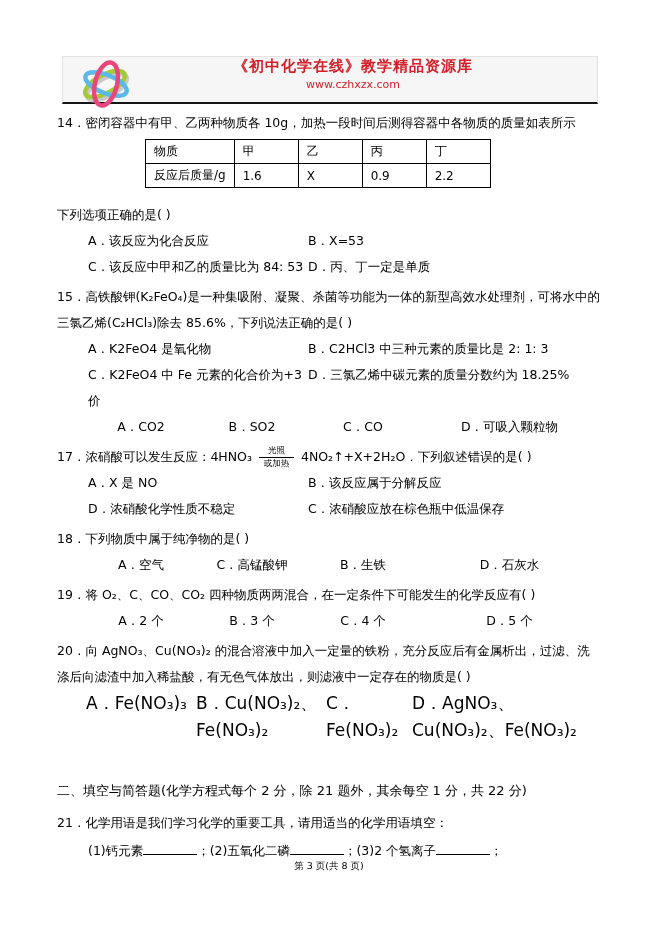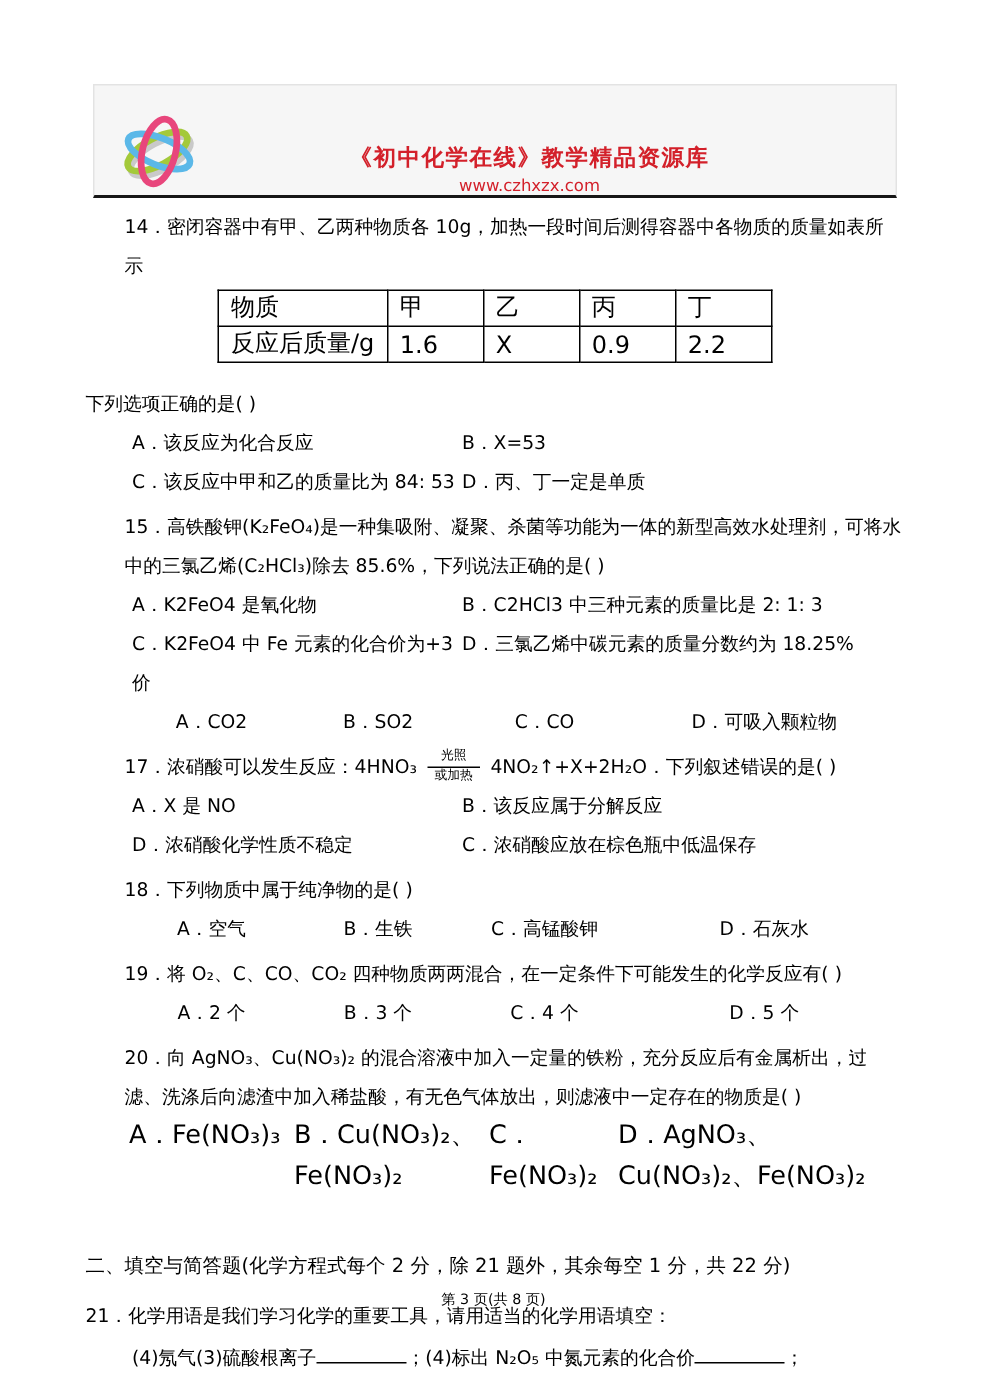--- a/index.html
+++ b/index.html
@@ -9,34 +9,34 @@
     position:relative;
     width:658px; height:932px;
     background:#fff;
     overflow:hidden;
   }
   .content { padding:0 57px; }
 
   
   .banner {
     margin:56px 57px 0 62px;
-    width:536px; height:76px;
+    width:536px; height:48px;
     background:#f6f6f6;
     border:1px solid #e3e3e3;
     border-bottom:2px solid #161616;
-    display:flex; align-items:flex-end;
+    display:flex; align-items:flex-start;
   }
   .logo-wrap { width:86px; display:flex; justify-content:center; }
   .banner-text { flex:1; text-align:center; padding-right:40px; }
   .site-title { font-weight:bold; font-size:15px; letter-spacing:1px; }
   .site-url { font-size:11px; margin-top:2px; }
 
   
   .line { font-size:12.5px; line-height:26px;margin-top:14px; }
-  .stem { margin-top:4px;margin-left:26px; }
+  .stem { margin-top:4px; }
   .opts2 {
     display:grid; grid-template-columns:220px auto;
     padding-left:31px; font-size:12.5px; line-height:26px;
   }
   .opts4 {
     display:grid; grid-template-columns:110px 112px 110px auto;
     padding-left:29px; font-size:12.5px; line-height:26px;text-align:center;
   }
   .opts20 {
     display:grid; grid-template-columns:110px 130px 86px auto;
@@ -45,21 +45,21 @@
 
   
   table.qtable {
     border-collapse:collapse;
     margin:3px 0 2px 88px;
   }
   table.qtable td {
     border:1px solid #000;
     height:24px;
     padding:0 8px;
-    font-size:16px;
+    font-size:12px;
     min-width:64px;
   }
   table.qtable td.c0 { min-width:88px; }
 
   
   .cond {
     display:inline-flex; flex-direction:column; align-items:center;
     vertical-align:middle; margin:0 3px; line-height:1.25;
     font-size:8.5px; transform:translateY(-1px);
   }
@@ -161,22 +161,22 @@
     <div class="opts2">
       <span>A．X 是 NO</span>
       <span>B．该反应属于分解反应</span>
       <span>D．浓硝酸化学性质不稳定</span>
       <span>C．浓硝酸应放在棕色瓶中低温保存</span>
     </div>
 
     <div class="line stem">18．下列物质中属于纯净物的是(      )</div>
     <div class="opts4">
       <span>A．空气</span>
+      <span>C．高锰酸钾</span>
       <span>B．生铁</span>
-      <span>C．高锰酸钾</span>
       <span>D．石灰水</span>
     </div>
 
     <div class="line stem">19．将 O₂、C、CO、CO₂ 四种物质两两混合，在一定条件下可能发生的化学反应有(      )</div>
     <div class="opts4">
       <span>A．2 个</span>
       <span>B．3 个</span>
       <span>C．4 个</span>
       <span>D．5 个</span>
     </div>
@@ -186,20 +186,20 @@
       <span>A．Fe(NO₃)₃</span>
       <span>B．Cu(NO₃)₂、Fe(NO₃)₂</span>
       <span>C．Fe(NO₃)₂</span>
       <span>D．AgNO₃、Cu(NO₃)₂、Fe(NO₃)₂</span>
     </div>
 
     <div class="sec-head">二、填空与简答题(化学方程式每个 2 分，除 21 题外，其余每空 1 分，共 22 分)</div>
 
     <div class="line q21-stem">21．化学用语是我们学习化学的重要工具，请用适当的化学用语填空：</div>
     <div class="fill-line">
-      <span>(4)氖气(3)硫酸根离子</span><span class="blank w60"></span><span>；(4)标出 N₂O₅ 中氮元素的化合价</span><span class="blank w60"></span><span>；</span>
+      <span>(1)钙元素</span><span class="blank"></span><span>；(2)五氧化二磷</span><span class="blank"></span><span>；(3)2 个氢离子</span><span class="blank"></span><span>；</span>
     </div>
 
   </div>
 
   <div class="footer">第 3 页(共 8 页)</div>
 
 </div>
 
 </body></html>

